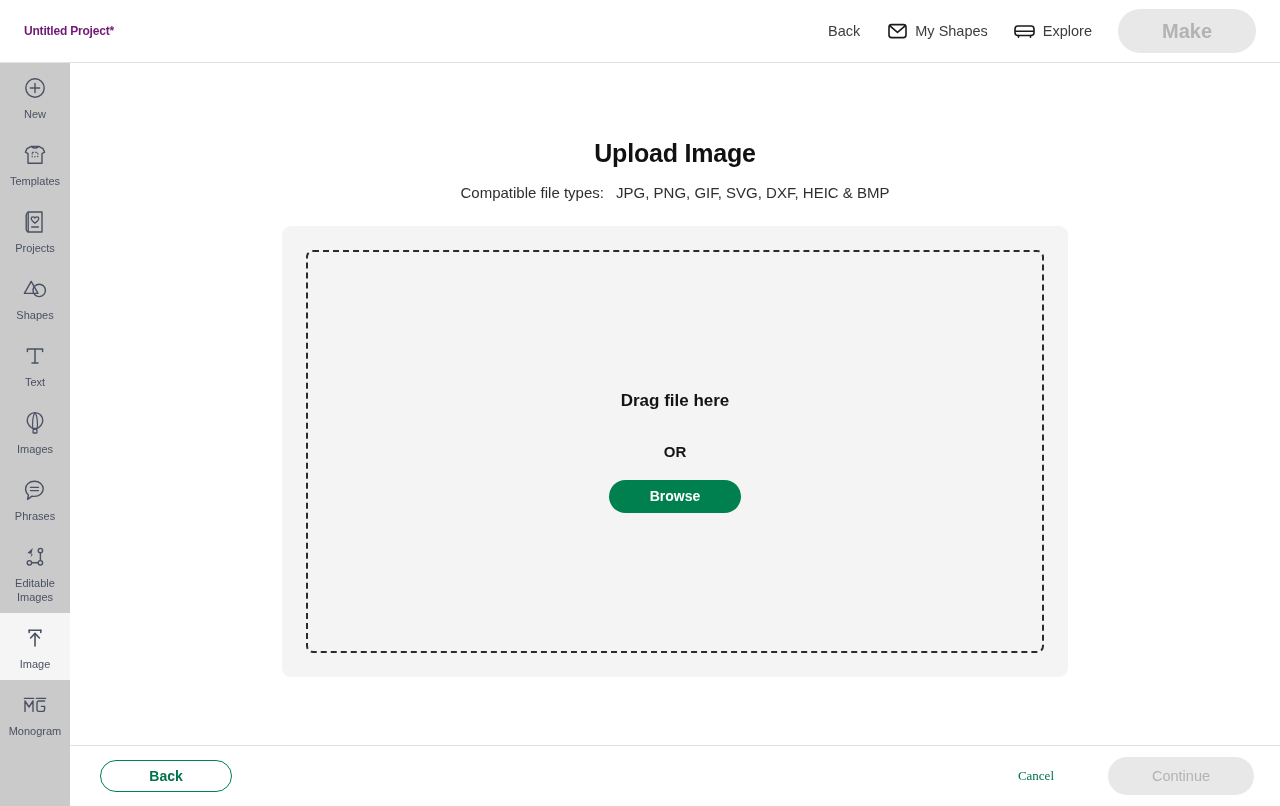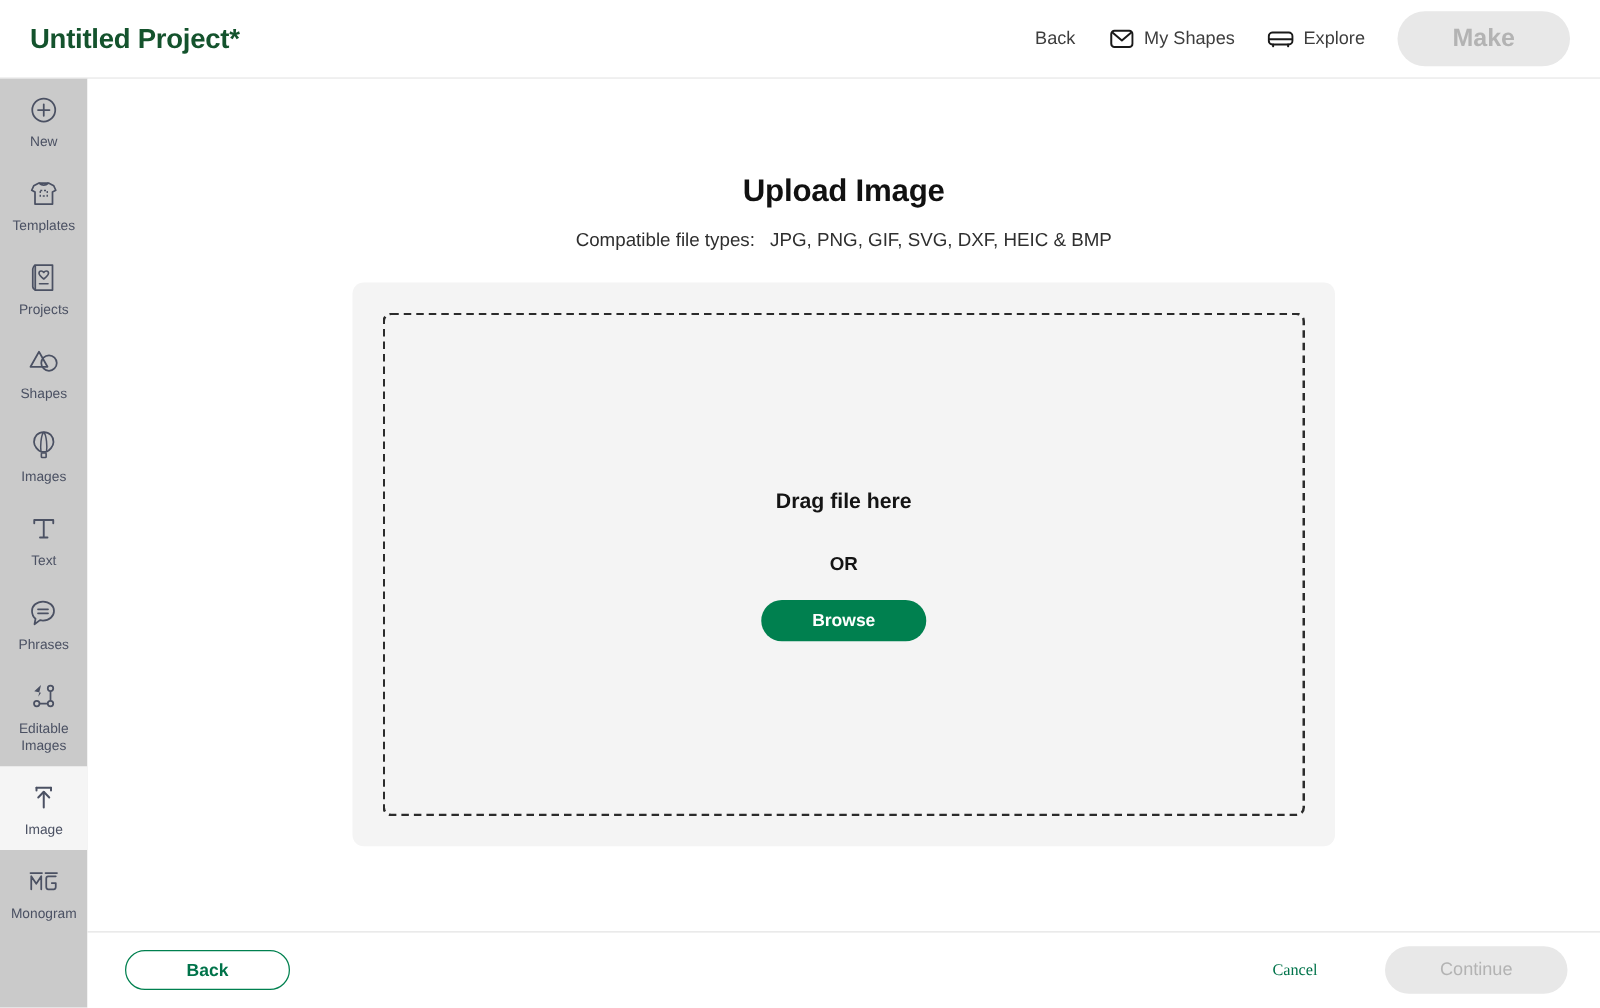--- a/index.html
+++ b/index.html
@@ -15,23 +15,23 @@
   
   #header {
     position: absolute; top: 0; left: 0;
     width: 1280px; height: 63px;
     background: #ffffff;
     border-bottom: 1px solid #e3e3e3;
     display: flex; align-items: center;
   }
   #project-title {
     margin-left: 24px;
-    font-size: 22px;
-    font-weight: 700;
-    color: #14532d;
+    font-size: 12px;
+    font-weight: 700;
+    color: #701a75;
     letter-spacing: -0.2px;
     cursor: text;
   }
   #header-actions {
     margin-left: auto;
     display: flex; align-items: center;
     margin-right: 24px;
   }
   .hdr-link {
     display: flex; align-items: center; gap: 8px;
@@ -273,36 +273,36 @@
       <svg width="26" height="22" viewBox="0 0 26 22" fill="none" xmlns="http://www.w3.org/2000/svg">
         <path d="M9.2 3.4 L16 15.4 H2.4 Z" stroke="#4b5163" stroke-width="1.4" stroke-linejoin="round"></path>
         <circle cx="17.2" cy="12.4" r="6.2" stroke="#4b5163" stroke-width="1.4"></circle>
       </svg>
     </span>
     <span class="side-label">Shapes</span>
   </div>
 
   <div class="side-item">
     <span class="side-icon">
+      <svg width="22" height="22" viewBox="0 0 22 22" fill="none" xmlns="http://www.w3.org/2000/svg">
+        <path d="M3.4 4 H18.6 M3.4 4 V6.6 M18.6 4 V6.6 M11 4 V18 M8 18 H14" stroke="#4b5163" stroke-width="1.5" stroke-linecap="round"></path>
+      </svg>
+    </span>
+    <span class="side-label">Text</span>
+  </div>
+
+  <div class="side-item">
+    <span class="side-icon">
       <svg width="20" height="24" viewBox="0 0 20 24" fill="none" xmlns="http://www.w3.org/2000/svg">
         <path d="M10 1.6 C14.6 1.6 17.8 5.2 17.8 9.6 C17.8 13.2 14.4 16.4 12.2 17.4 H7.8 C5.6 16.4 2.2 13.2 2.2 9.6 C2.2 5.2 5.4 1.6 10 1.6 Z" stroke="#4b5163" stroke-width="1.4" stroke-linejoin="round"></path>
         <path d="M10 1.6 C7.6 4.4 7.2 13.6 7.8 17.4 M10 1.6 C12.4 4.4 12.8 13.6 12.2 17.4" stroke="#4b5163" stroke-width="1.2" fill="none"></path>
         <rect x="8.1" y="18.4" width="3.8" height="3.6" rx="0.6" stroke="#4b5163" stroke-width="1.3"></rect>
       </svg>
     </span>
     <span class="side-label">Images</span>
-  </div>
-
-  <div class="side-item">
-    <span class="side-icon">
-      <svg width="22" height="22" viewBox="0 0 22 22" fill="none" xmlns="http://www.w3.org/2000/svg">
-        <path d="M3.4 4 H18.6 M3.4 4 V6.6 M18.6 4 V6.6 M11 4 V18 M8 18 H14" stroke="#4b5163" stroke-width="1.5" stroke-linecap="round"></path>
-      </svg>
-    </span>
-    <span class="side-label">Text</span>
   </div>
 
   <div class="side-item">
     <span class="side-icon">
       <svg width="24" height="23" viewBox="0 0 24 23" fill="none" xmlns="http://www.w3.org/2000/svg">
         <path d="M11.4 2.2 C16.4 2.2 20.2 5.6 20.2 9.8 C20.2 14 16.4 17.4 11.4 17.4 C10.6 17.4 9.8 17.3 9 17.1 L4.6 20.4 L5.4 16 C3.6 14.5 2.6 12.3 2.6 9.8 C2.6 5.6 6.4 2.2 11.4 2.2 Z" stroke="#4b5163" stroke-width="1.4" stroke-linejoin="round"></path>
         <path d="M7.4 8.4 H15.4 M7.4 11.6 H15.4" stroke="#4b5163" stroke-width="1.4" stroke-linecap="round"></path>
       </svg>
     </span>
     <span class="side-label">Phrases</span>

